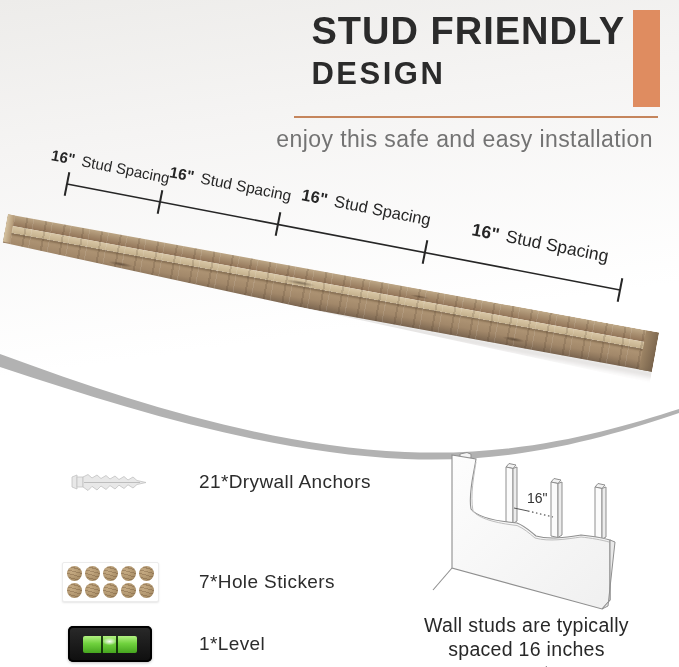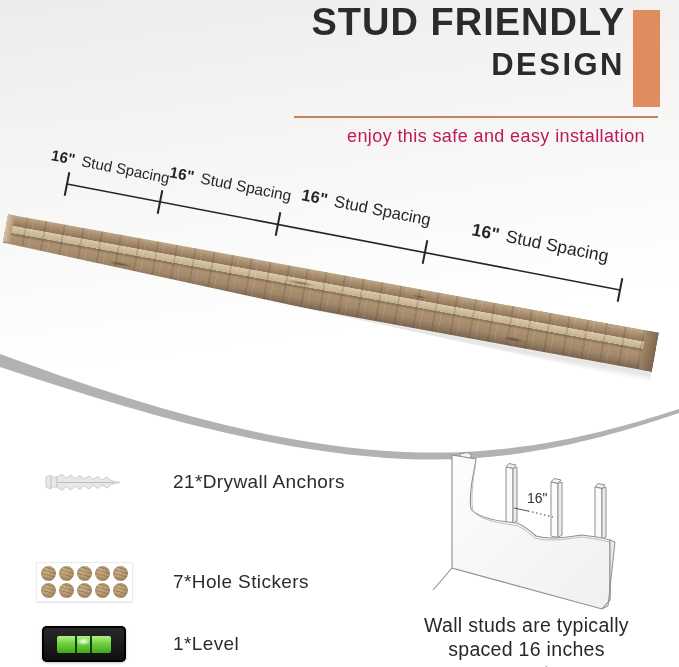--- a/index.html
+++ b/index.html
@@ -1,26 +1,26 @@
 <!DOCTYPE html>
 <html><head>
 <meta charset="utf-8">
 <style>
   html,body{margin:0;padding:0;}
   .stage{position:relative;width:679px;height:667px;overflow:hidden;background:#ffffff;
          font-family:"Liberation Sans",sans-serif;}
   .backdrop{position:absolute;top:0;left:0;right:0;height:445px;
             background:linear-gradient(172deg,#edecea 0%,#f5f4f3 28%,#ffffff 70%);}
   
-  .title{position:absolute;top:3px;right:54px;text-align:right;color:#2b2b2b;font-weight:700;z-index:6;}
+  .title{position:absolute;top:12px;right:54px;text-align:left;color:#2b2b2b;font-weight:700;z-index:6;}
   .title .t1{font-size:38px;letter-spacing:1px;line-height:1.0;}
   .title .t2{font-size:31px;letter-spacing:2.5px;margin-top:8px;line-height:1.0;}
   .accent-bar{position:absolute;left:633px;top:10px;width:27px;height:97px;background:#df8c60;z-index:6;}
   .h-divider{position:absolute;left:294px;top:116px;width:364px;height:2px;background:#c5855c;z-index:6;}
-  .subtitle{position:absolute;top:126px;right:34px;font-size:18px;color:#be185d;
+  .subtitle{position:absolute;top:126px;right:26px;font-size:23px;color:#737373;
             letter-spacing:0.4px;z-index:6;}
   
   .shelf{position:absolute;left:8px;top:213px;width:662px;height:40px;
          transform:rotate(10.4deg);transform-origin:0 0;z-index:3;
          clip-path:polygon(0 3%,100% 0,100% 128%,0 75%);}
   .shelf-lip{height:12px;background:linear-gradient(180deg,#c0aa89 0%,#aa9172 45%,#927458 100%);}
   .shelf-ledge{height:7px;background:linear-gradient(180deg,#d9c7a6,#c4b08c);}
   .shelf-front{height:21px;background:linear-gradient(180deg,#b29877 0%,#a2886a 55%,#7c6650 100%);
                box-shadow:inset 0 2px 2px rgba(60,40,20,0.35);}
   .shelf-grain{position:absolute;inset:0;
@@ -38,21 +38,21 @@
   .shelf-shadow{position:absolute;left:30px;top:40px;width:96%;height:9px;
                 background:linear-gradient(180deg,rgba(90,80,70,0.25),rgba(0,0,0,0));filter:blur(2px);}
   
   .measure{position:absolute;left:0;top:0;z-index:4;}
   .seg-label{position:absolute;white-space:nowrap;color:#262626;z-index:5;
              transform:rotate(11.2deg);transform-origin:0 100%;}
   .seg-label b{font-weight:700;margin-right:7px;}
   
   .swoosh{position:absolute;left:0;top:0;z-index:2;}
   
-  .hw-row{position:absolute;left:34px;display:flex;align-items:center;height:44px;z-index:6;}
+  .hw-row{position:absolute;left:60px;display:flex;align-items:center;height:44px;z-index:6;}
   .hw-icon{width:100px;display:flex;justify-content:center;align-items:center;}
   .hw-label{margin-left:39px;font-size:19px;color:#2c2c2c;letter-spacing:0.4px;}
   .stickers{width:97px;height:40px;background:#ffffff;border:1px solid #ececec;border-radius:2px;
             box-shadow:0 1px 2px rgba(0,0,0,0.10);display:grid;grid-template-columns:repeat(5,1fr);
             padding:2px 3px;gap:1px;box-sizing:border-box;}
   .stickers i{width:15px;height:15px;border-radius:50%;justify-self:center;align-self:center;
      background:
        repeating-linear-gradient(15deg, rgba(88,60,35,0.28) 0 1px, transparent 1px 3.5px),
        radial-gradient(circle at 35% 35%, #c7ac84, #a98e67 70%, #947d5a);}
   .level{position:relative;width:84px;height:36px;border-radius:5px;

